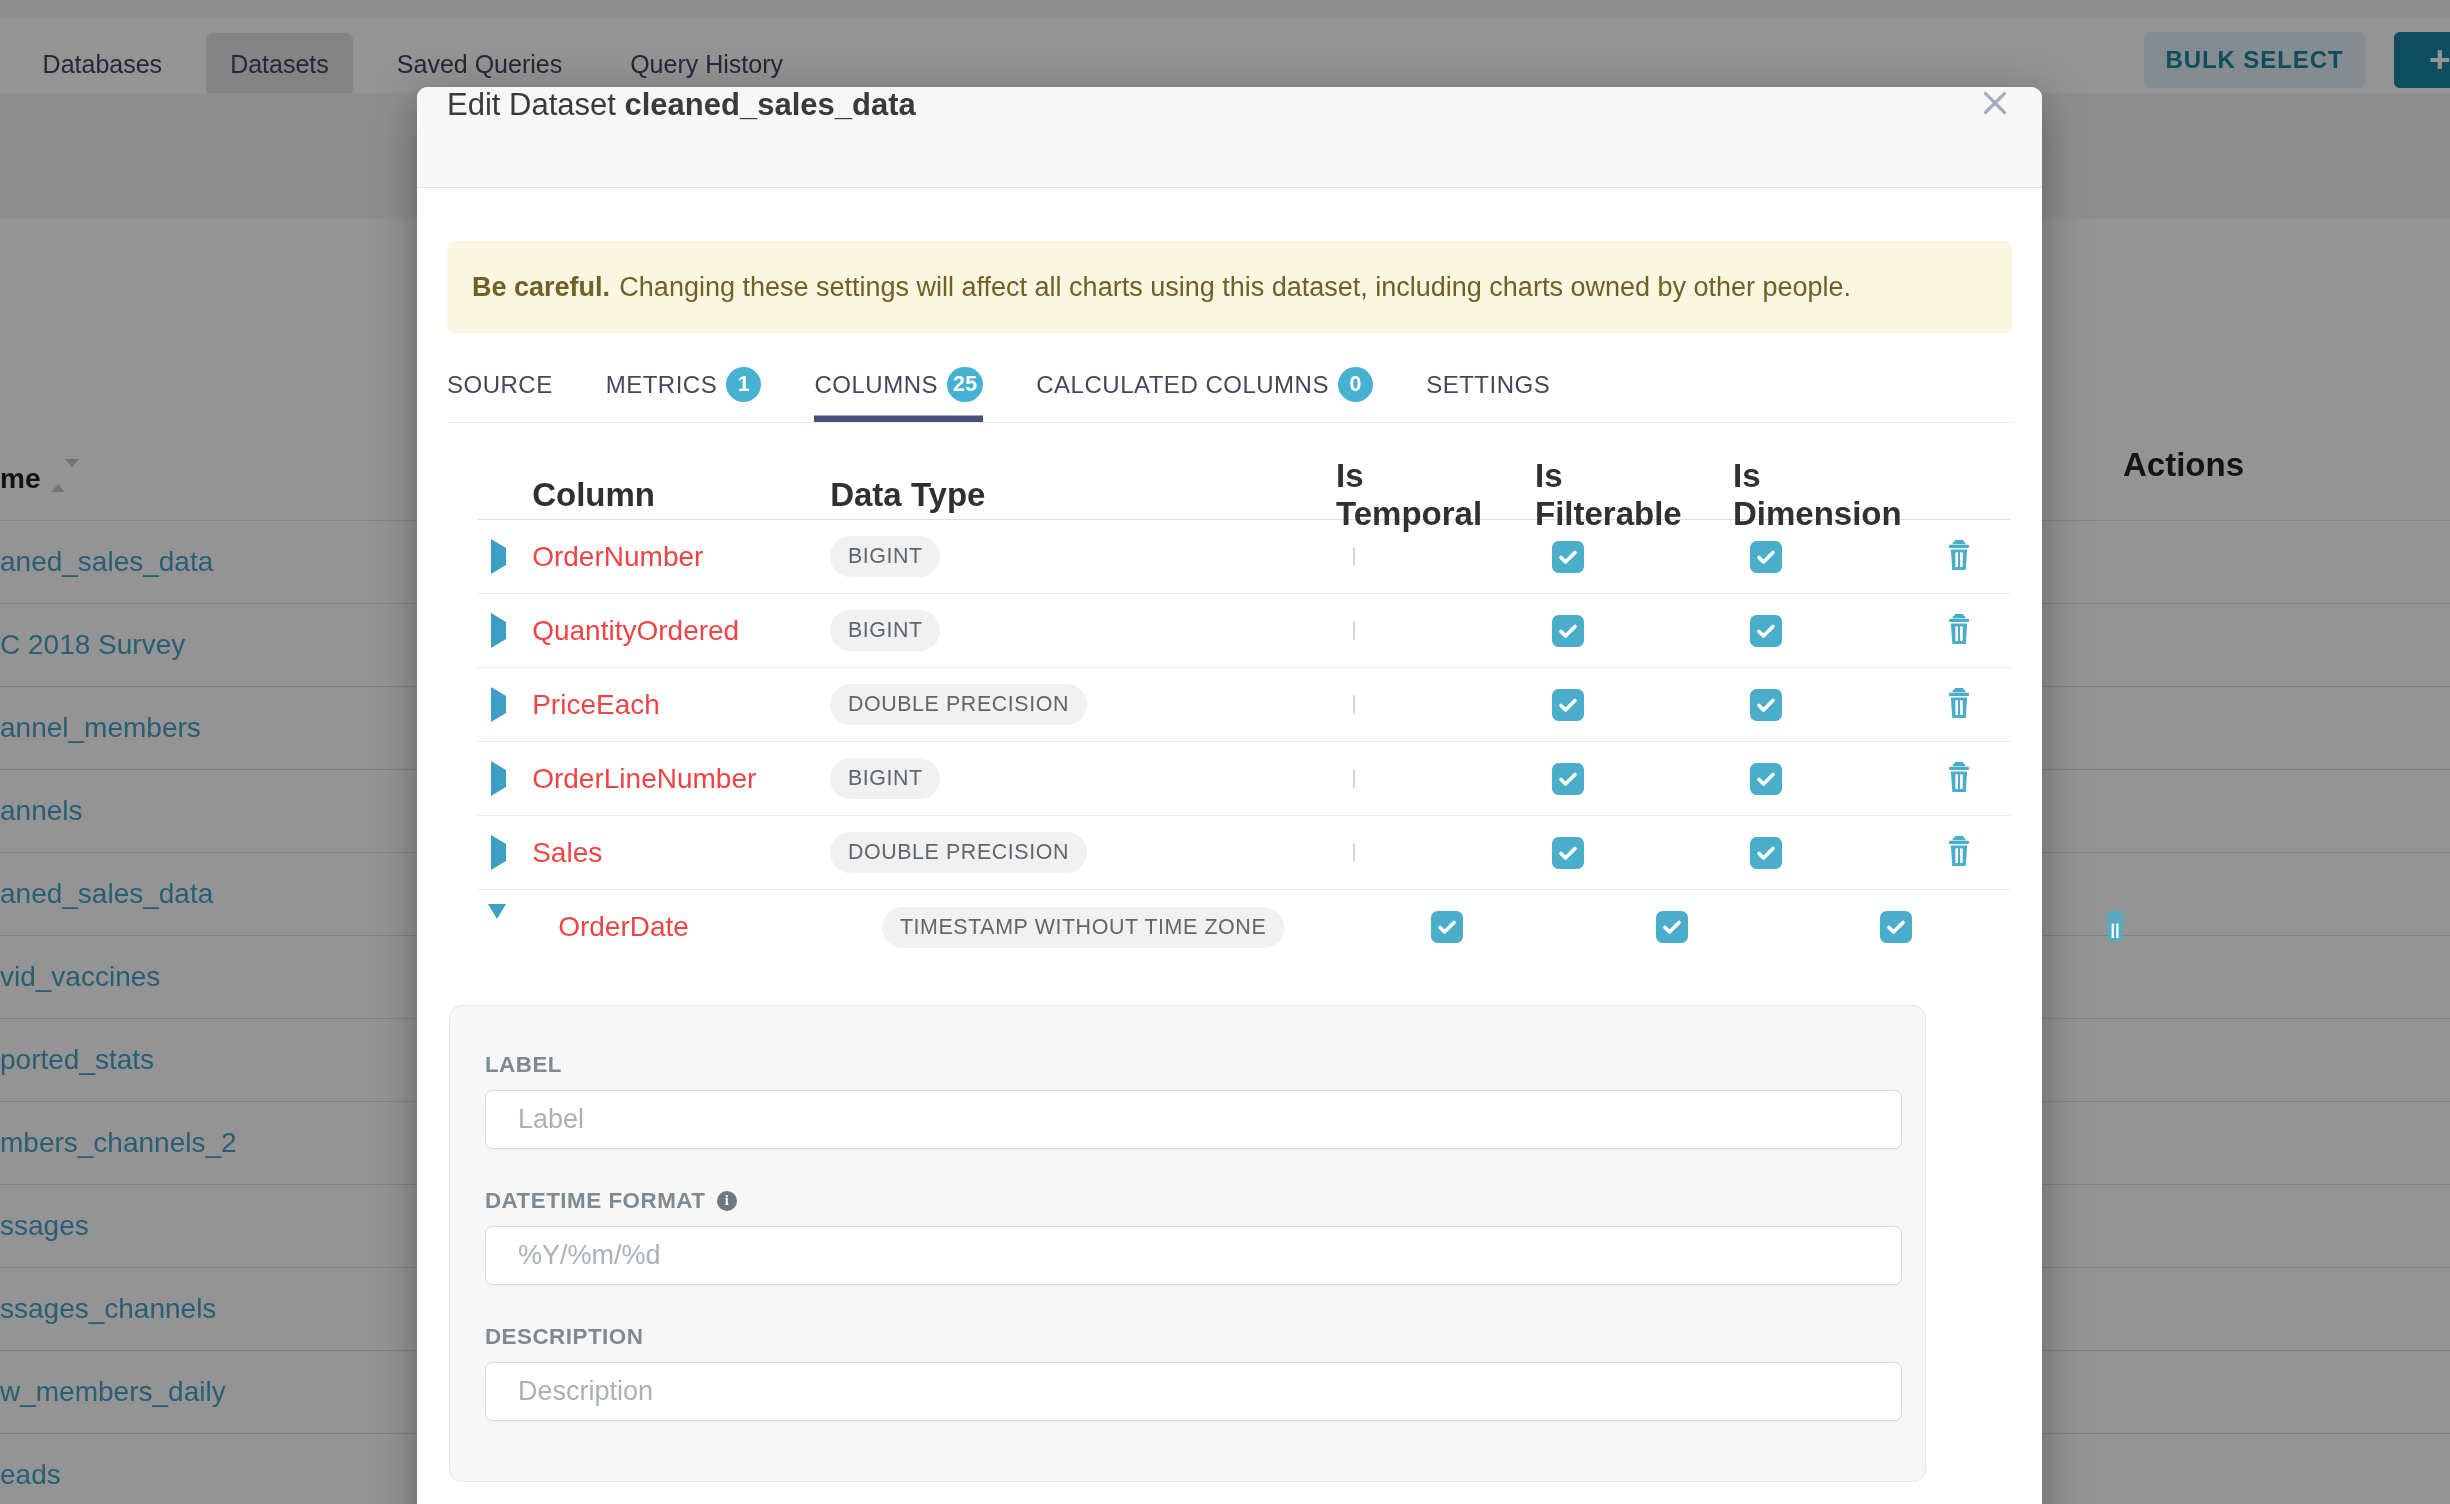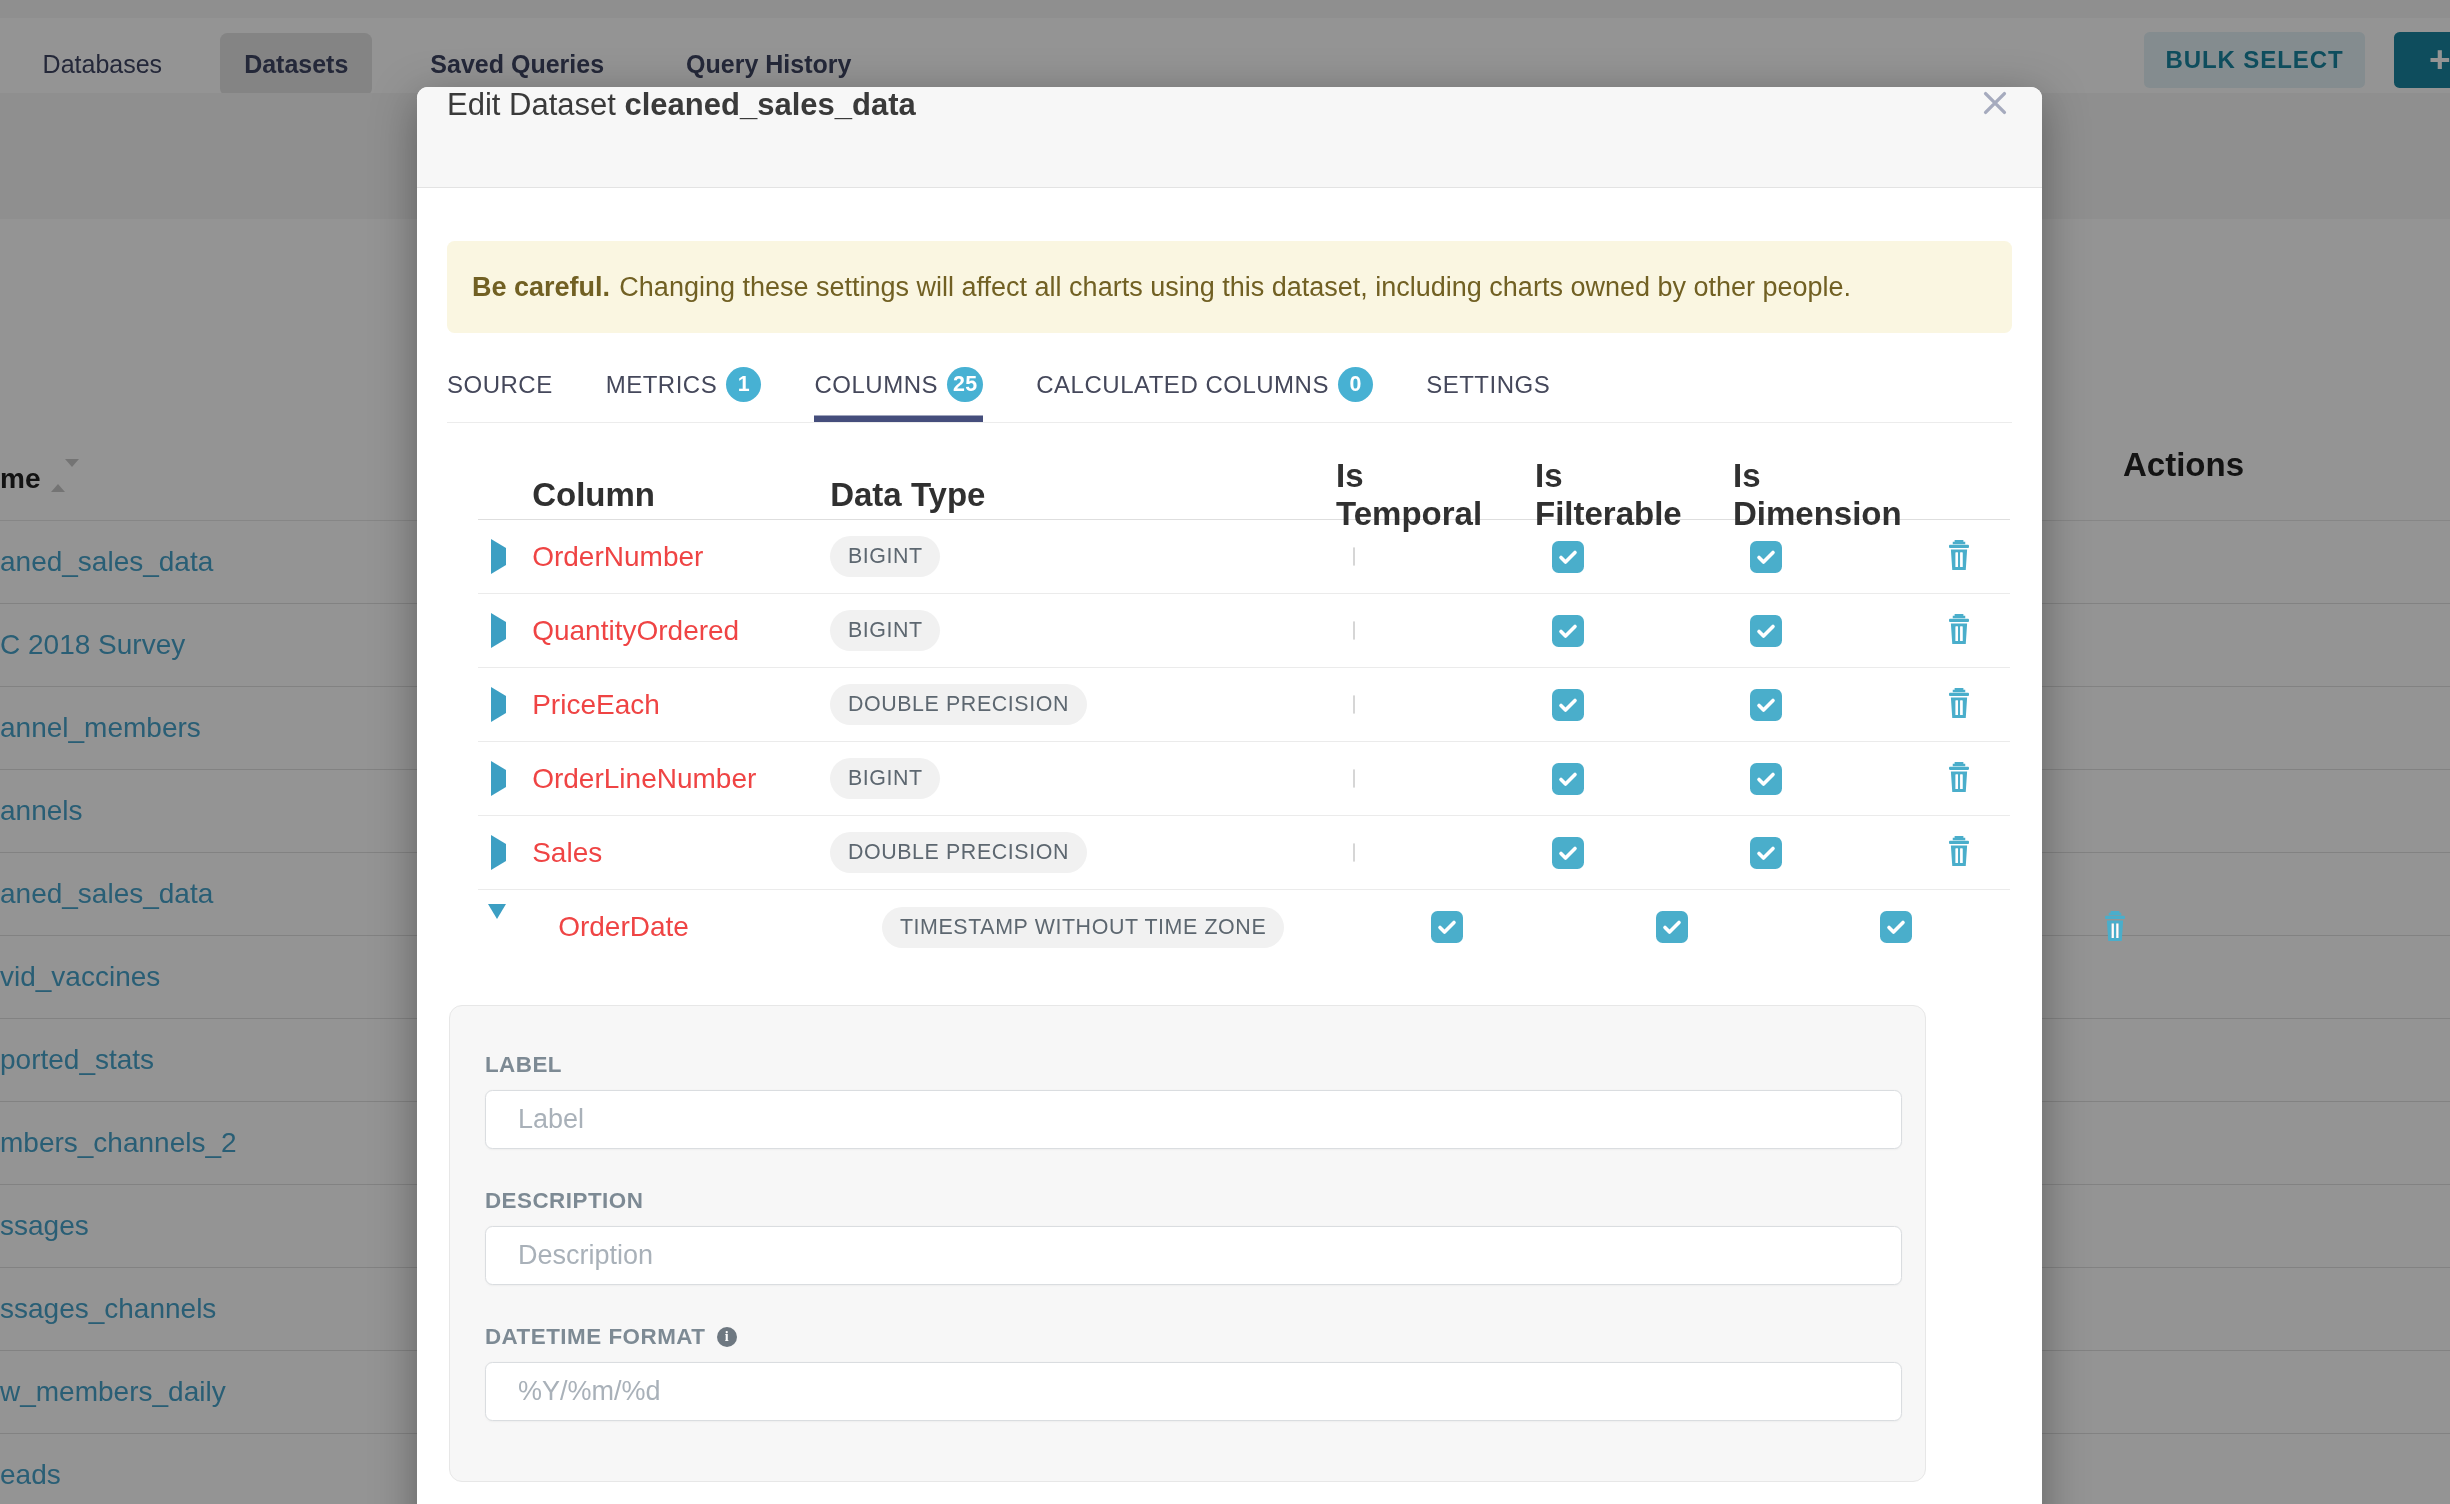--- a/index.html
+++ b/index.html
@@ -14,21 +14,21 @@
   .nav-bar {
     position:absolute; top:18px; left:0; width:100%; height:93px;
     background:#ffffff; border-bottom:1.9px solid #ececec;
     display:flex; align-items:center; padding-left:18.6px;
   }
   .nav-item {
     font-size:25px; color:#3f4563; font-weight:500;
     padding:17px 24px; border-radius:7.5px; white-space:nowrap; cursor:pointer;
   }
   .nav-item.active { background:#e3e3e3; }
-  .nav-item + .nav-item { margin-left:34px;font-weight:bold; }
+  .nav-item + .nav-item { margin-left:20px; }
   .bulk-select-btn {
     position:absolute; top:14px; left:2144px; width:221px; height:56px;
     background:#e3f1f7; color:#1985a0; font-weight:700; font-size:24px;
     letter-spacing:0.9px; border:none; border-radius:5.6px; cursor:pointer;
   }
   .add-btn {
     position:absolute; top:14px; left:2394px; width:84px; height:56px;
     background:#1985a0; color:#ffffff; font-size:37px; font-weight:700;
     border:none; border-radius:5.6px; cursor:pointer; text-align:left; padding-left:35px;
   }
@@ -460,26 +460,26 @@
   </div>
 </div>
     </div>
 
     <div class="editor-panel">
       <div class="field-block">
         <span class="field-label">LABEL</span>
         <input class="field-input" type="text" placeholder="Label" style="">
       </div>
       <div class="field-block">
-        <span class="field-label">DESCRIPTION</span>
-        <input class="field-input" type="text" placeholder="Description" style="">
-      </div>
-      <div class="field-block">
         <span class="field-label">
             <span>DATETIME FORMAT</span>
             <span class="info-icon">i</span>
           </span>
         <input class="field-input" type="text" placeholder="%Y/%m/%d" style="">
       </div>
+      <div class="field-block">
+        <span class="field-label">DESCRIPTION</span>
+        <input class="field-input" type="text" placeholder="Description" style="">
+      </div>
     </div>
   </div>
 </div>
 
 
 </body></html>

